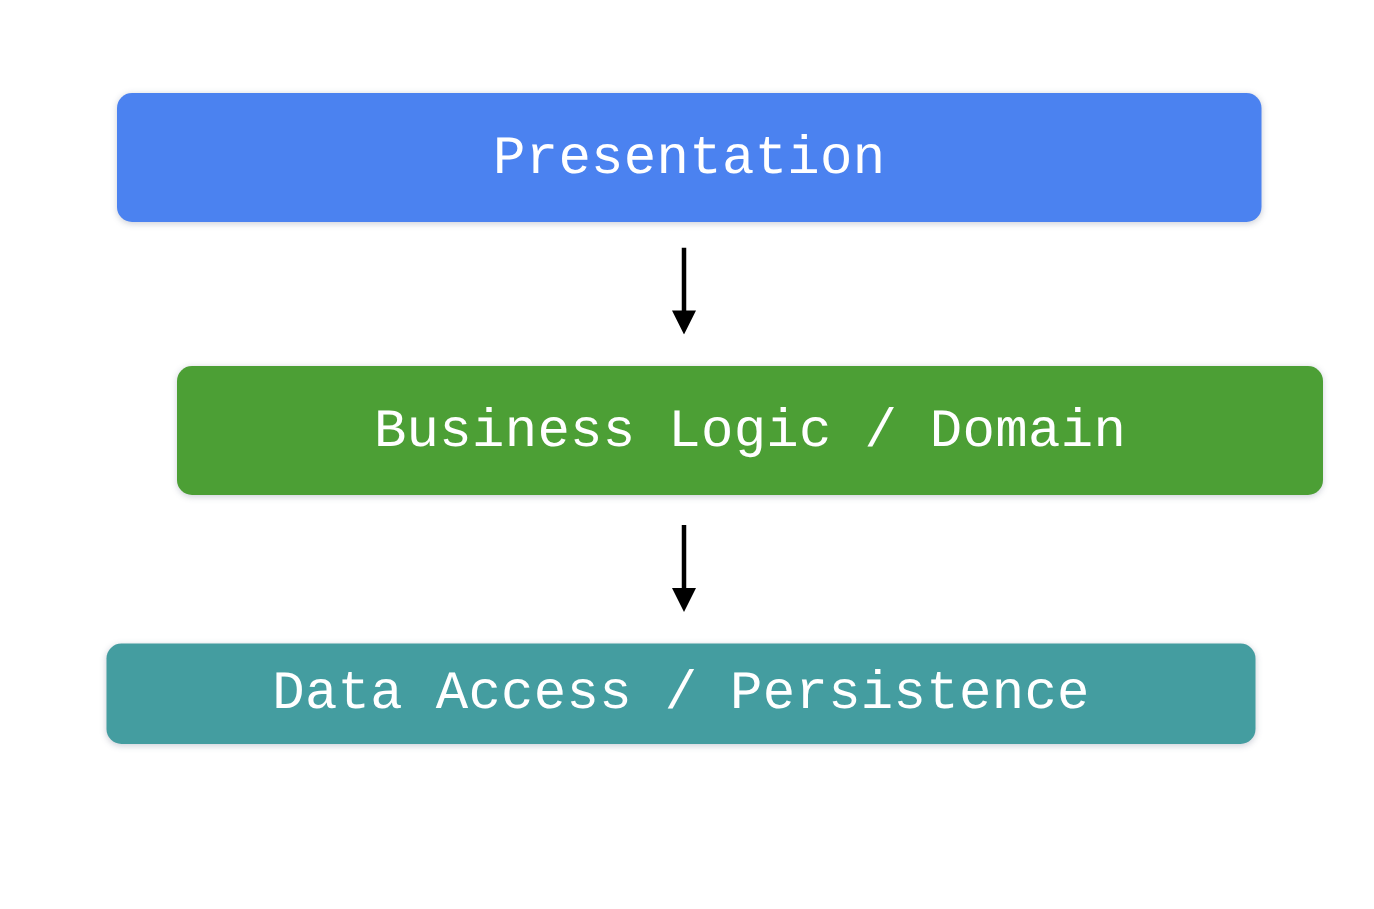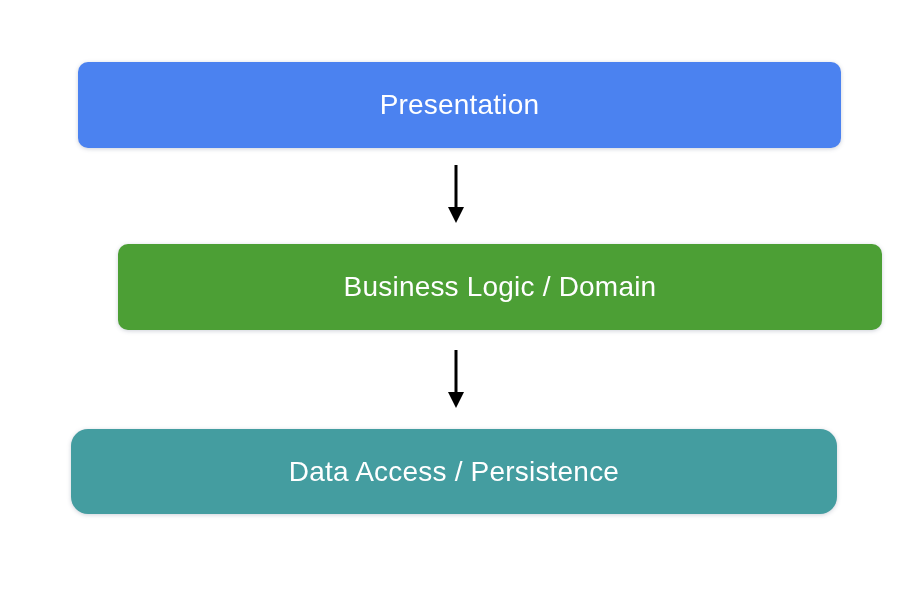--- a/index.html
+++ b/index.html
@@ -18,44 +18,44 @@
   .layer-box {
     position: absolute;
     border-radius: 10px;
     display: flex;
     align-items: center;
     justify-content: center;
     box-shadow: 0 1px 4px rgba(80, 90, 120, 0.28);
   }
   .layer-label {
     color: #ffffff;
-    font-size: 28px;
+    font-size: 36px;
     font-weight: 400;
     letter-spacing: 0.2px;
     white-space: nowrap;
+    font-family: Liberation Mono, monospace;
   }
   .box-presentation {
     left: 78px;
     top: 62px;
     width: 763px;
     height: 86px;
   }
   .box-business {
     left: 78px;
     top: 244px;
     width: 764px;
     height: 86px;
     margin-left: 40px;
   }
   .box-data {
     left: 71px;
     top: 429px;
     width: 766px;
-    height: 85px;
-    border-radius: 17px;
+    height: 67px;
   }
   .arrow {
     position: absolute;
     width: 24px;
     height: 58px;
     left: 444px;
   }
   .arrow-1 { top: 165px; }
   .arrow-2 { top: 350px; }
 </style>

